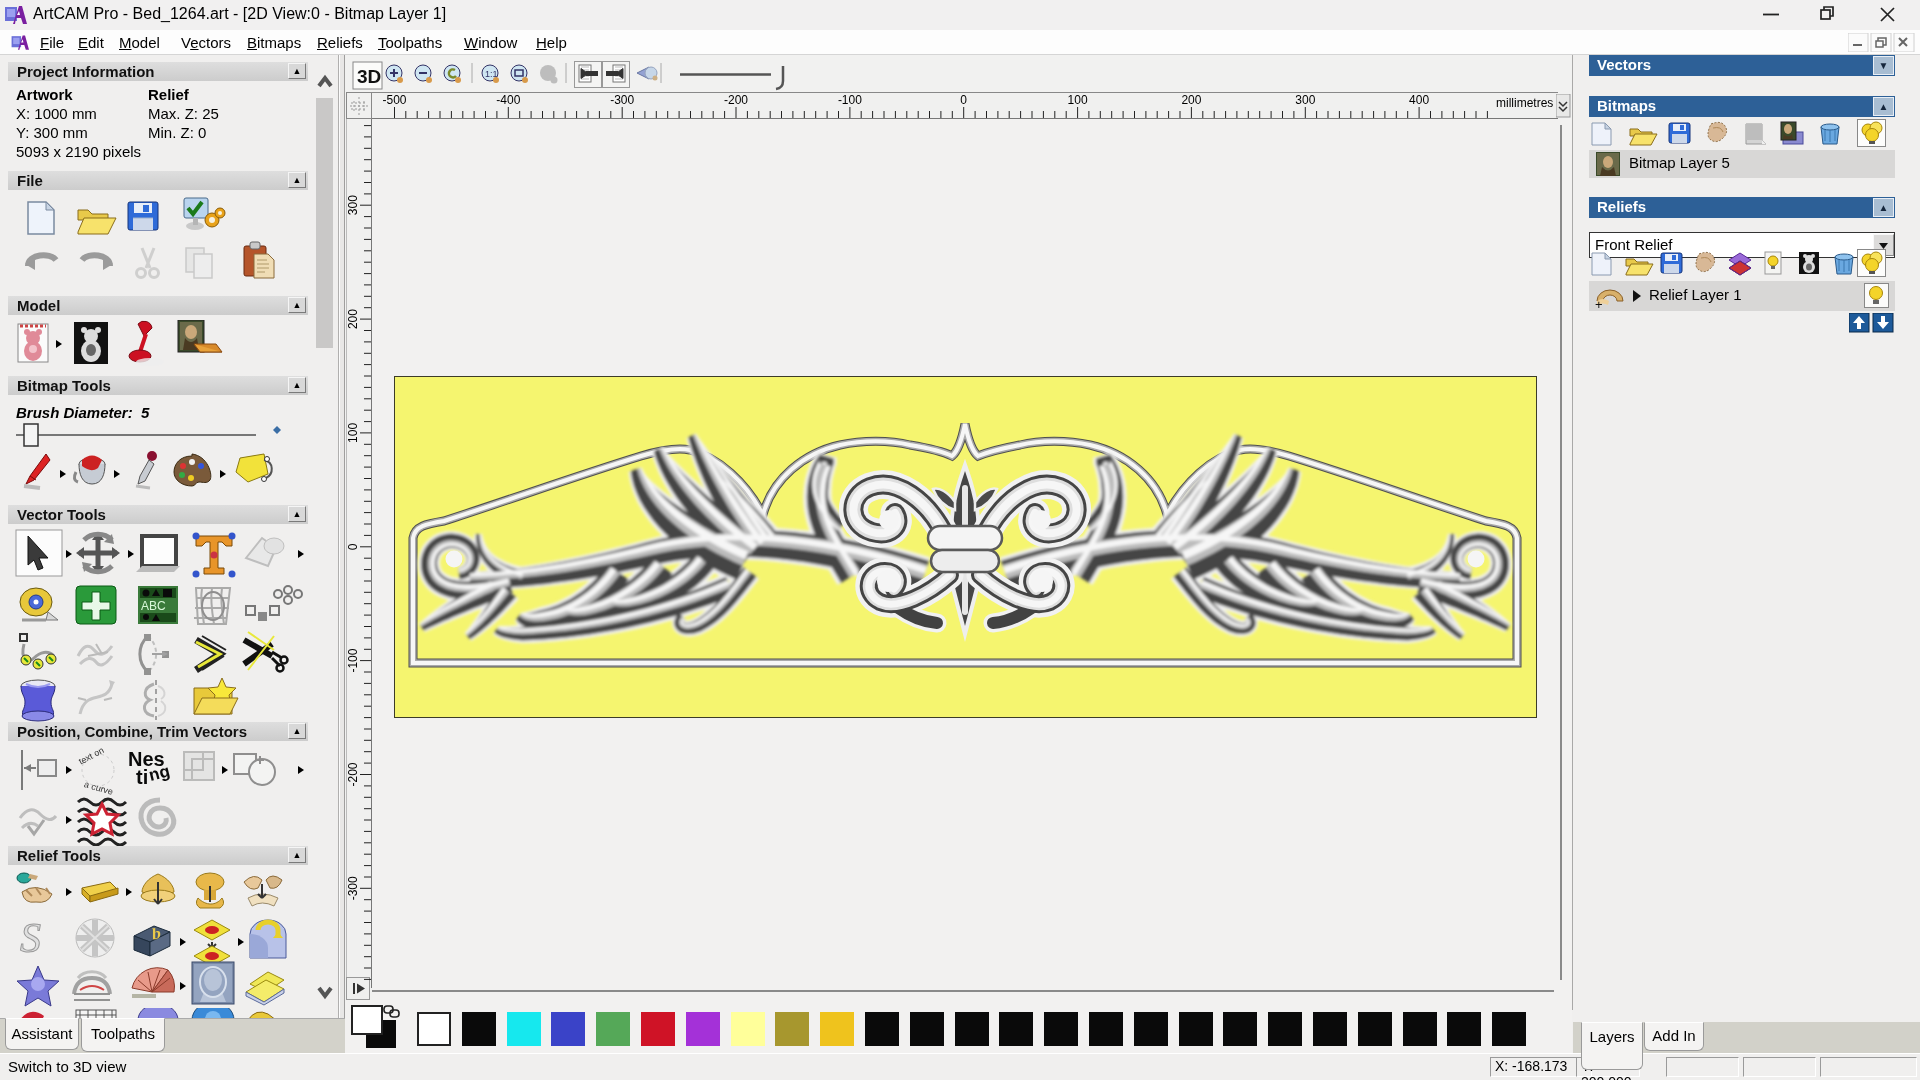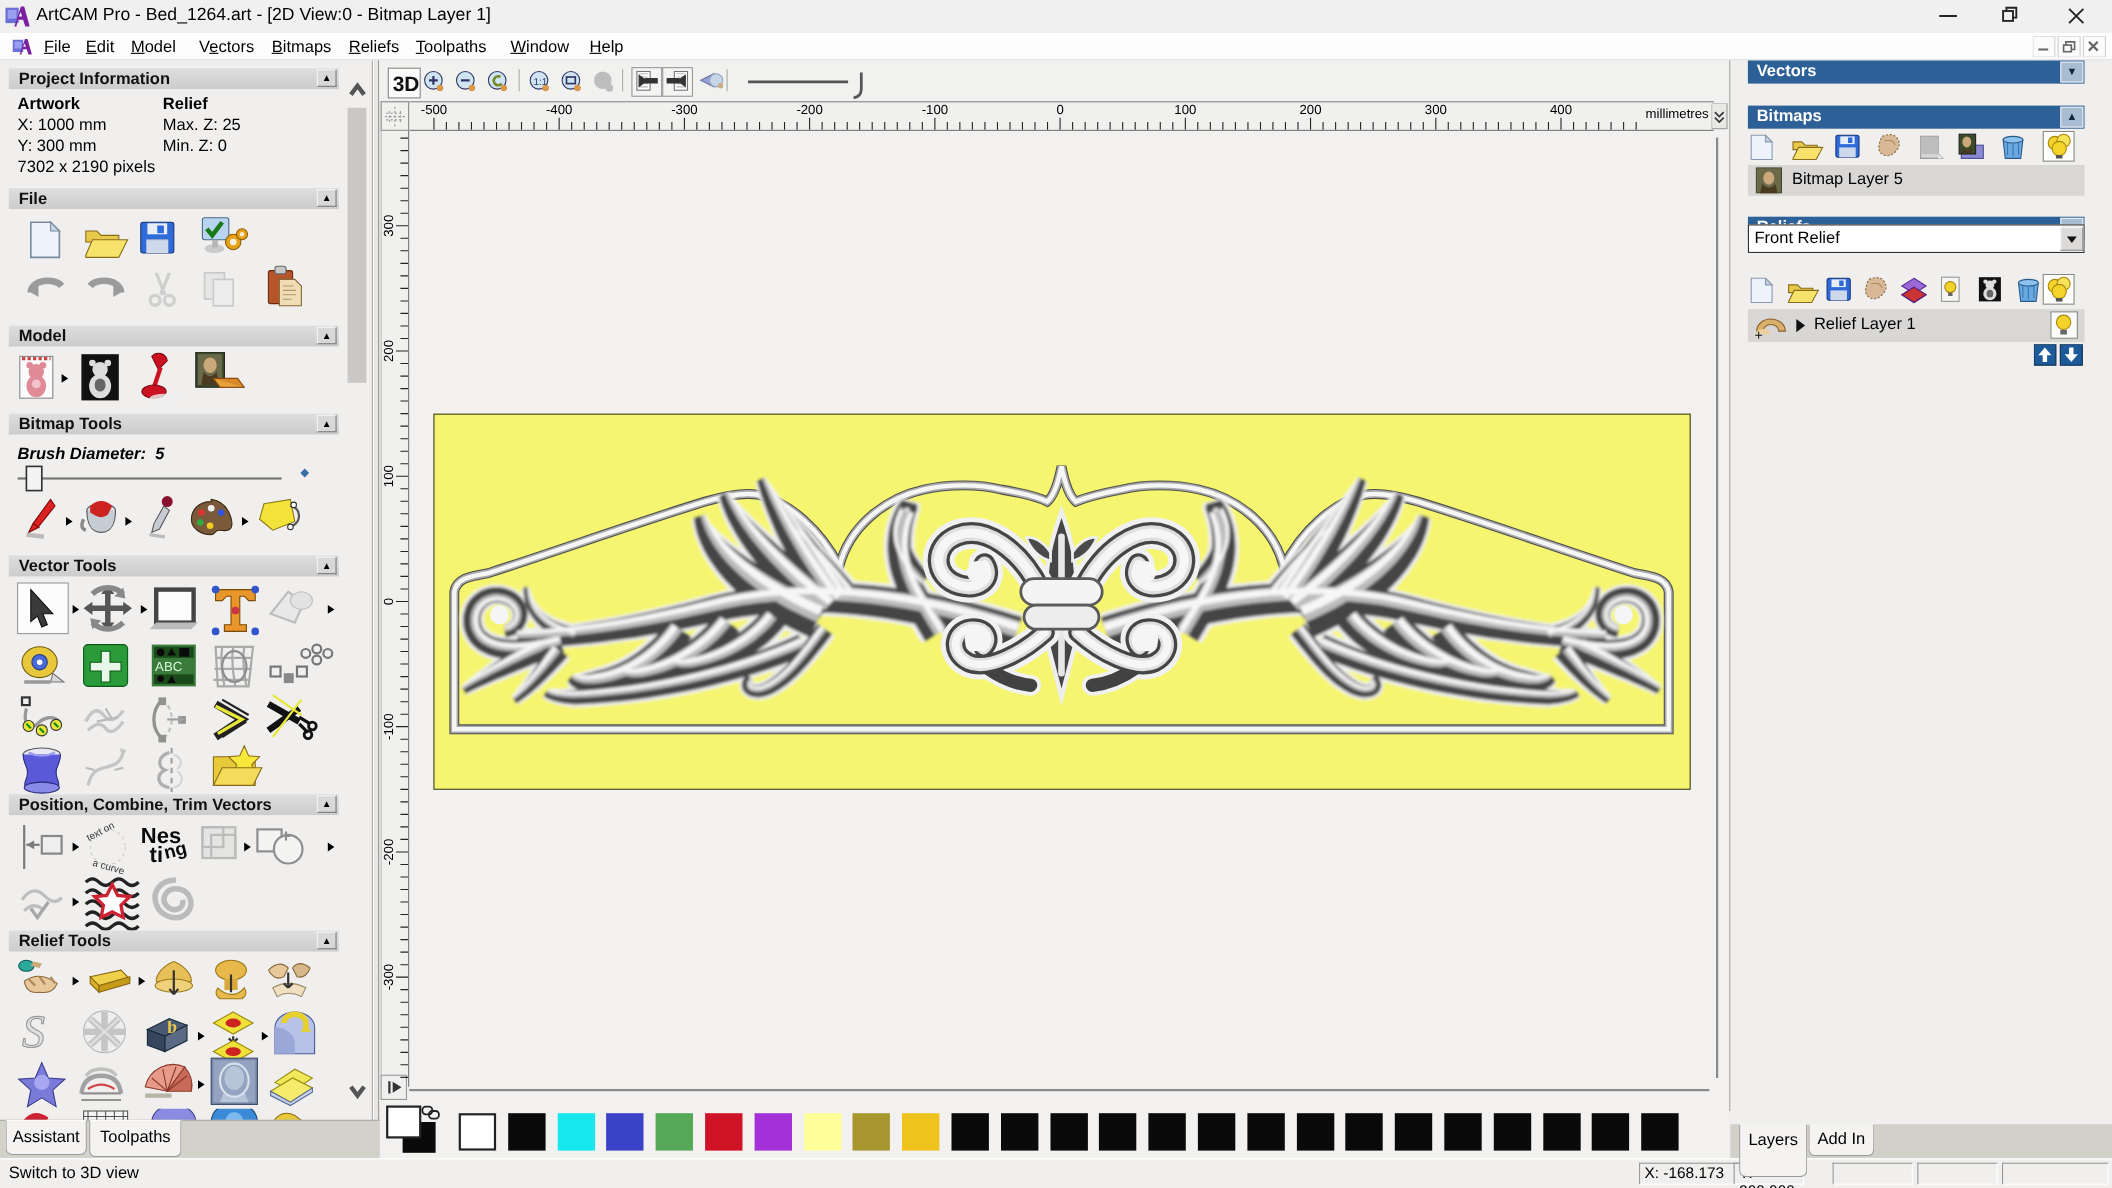--- a/index.html
+++ b/index.html
@@ -103,21 +103,21 @@
   <div class="sechdr" style="top:62px">
       <span class="t">Project Information</span>
       <span class="btn">▲</span>
     </div>
   <div class="ptext b" style="left:16px;top:86px">Artwork</div>
   <div class="ptext b" style="left:148px;top:86px">Relief</div>
   <div class="ptext" style="left:16px;top:105px">X: 1000 mm</div>
   <div class="ptext" style="left:148px;top:105px">Max. Z: 25</div>
   <div class="ptext" style="left:16px;top:124px">Y: 300 mm</div>
   <div class="ptext" style="left:148px;top:124px">Min. Z: 0</div>
-  <div class="ptext" style="left:16px;top:143px">7302 x 2190 pixels</div>
+  <div class="ptext" style="left:16px;top:143px">5093 x 2190 pixels</div>
 
   <div class="sechdr" style="top:171px">
       <span class="t">File</span>
       <span class="btn">▲</span>
     </div>
   <div id="fileicons">
   <svg class="abs" style="left:16px;top:196px" width="290" height="92" viewBox="0 0 290 92">
 
     <g transform="translate(10,4)">
           <path d="M2 2 h18 l8 8 v24 h-26 Z" fill="#eef3fb" stroke="#7a8aa0" stroke-width="1.5"></path>
@@ -1170,21 +1170,21 @@
         <ellipse cx="12" cy="10" rx="5" ry="6" fill="#caa87a"></ellipse>
         <path d="M6 15 q6 7 12 0 l2 9 h-16 Z" fill="#4a3a22"></path>
       </svg>
     <div class="ptext" style="left:40px;top:4px">Bitmap Layer 5</div>
   </div>
   <div class="bluehdr" style="top:197px">
       <span class="t">Reliefs</span>
       <span class="btn">▲</span>
     </div>
 
-  <div class="abs" style="left:1589px;top:204px;width:306px;height:26px;background:#fff;border:1px solid #333">
+  <div class="abs" style="left:1589px;top:232px;width:306px;height:26px;background:#fff;border:1px solid #333">
     <div class="ptext" style="left:5px;top:3px">Front Relief</div>
     <div class="abs" style="left:283px;top:1px;width:21px;height:22px;background:#dcdbda;border:1px solid;border-color:#f8f8f8 #8a8a8a #8a8a8a #f8f8f8">
       <svg width="19" height="20" viewBox="0 0 19 20">
           <path d="M5 8 h9 l-4.5 6 Z" fill="#111"></path>
         </svg>
     </div>
   </div>
 
   <svg class="abs" style="left:1589px;top:249px" width="306" height="29" viewBox="0 0 306 29">
     <g transform="translate(2,3)">

